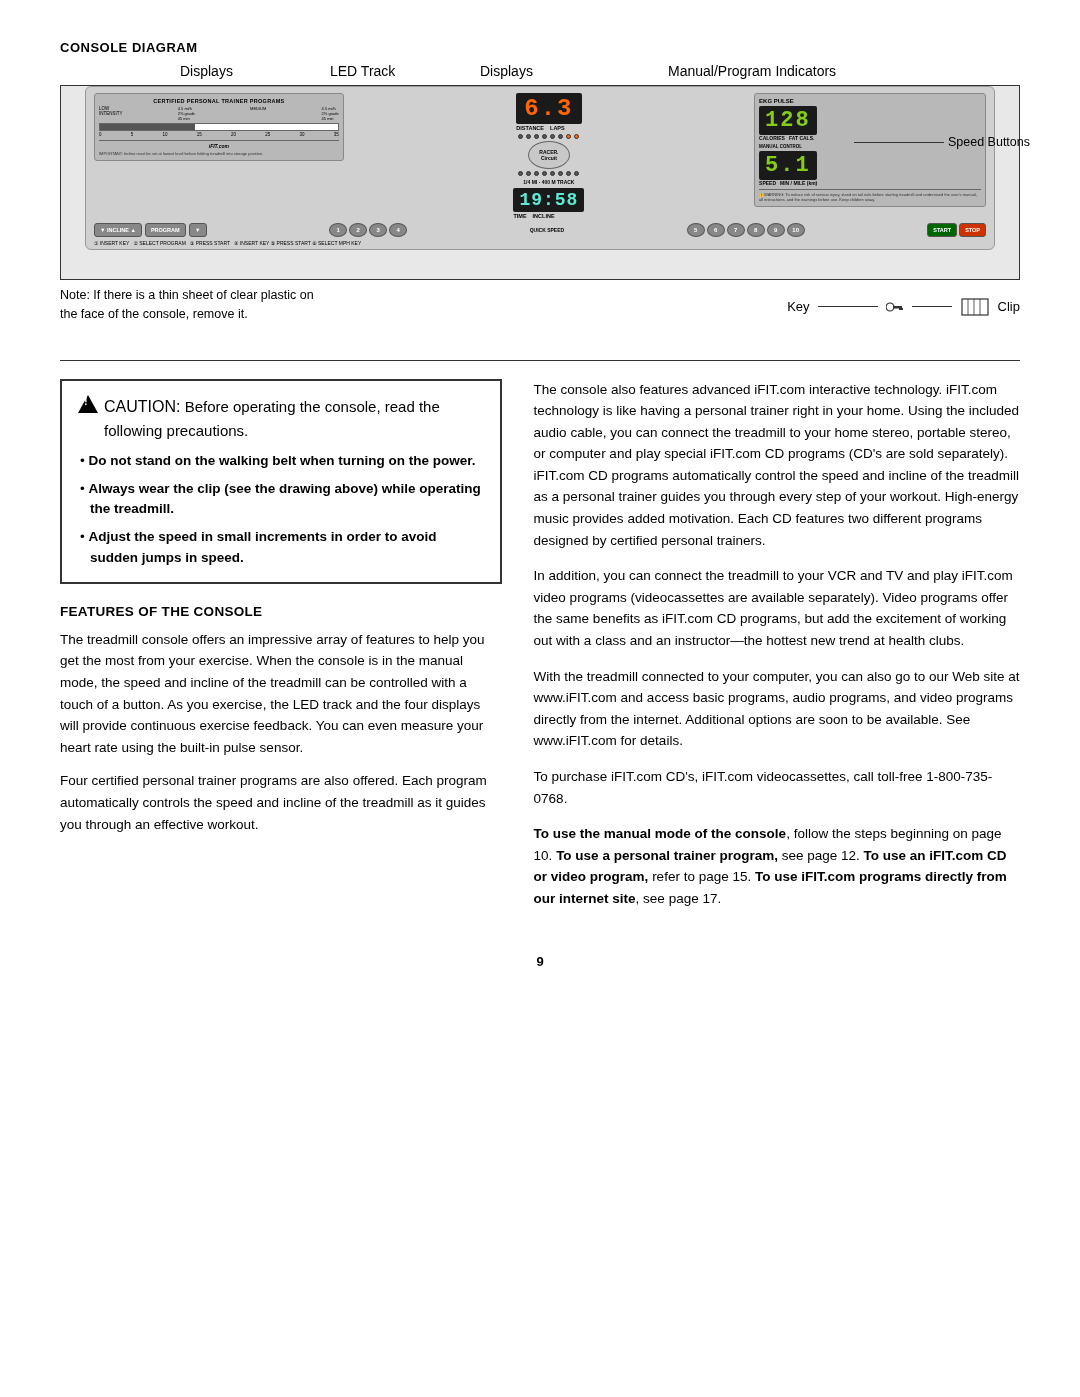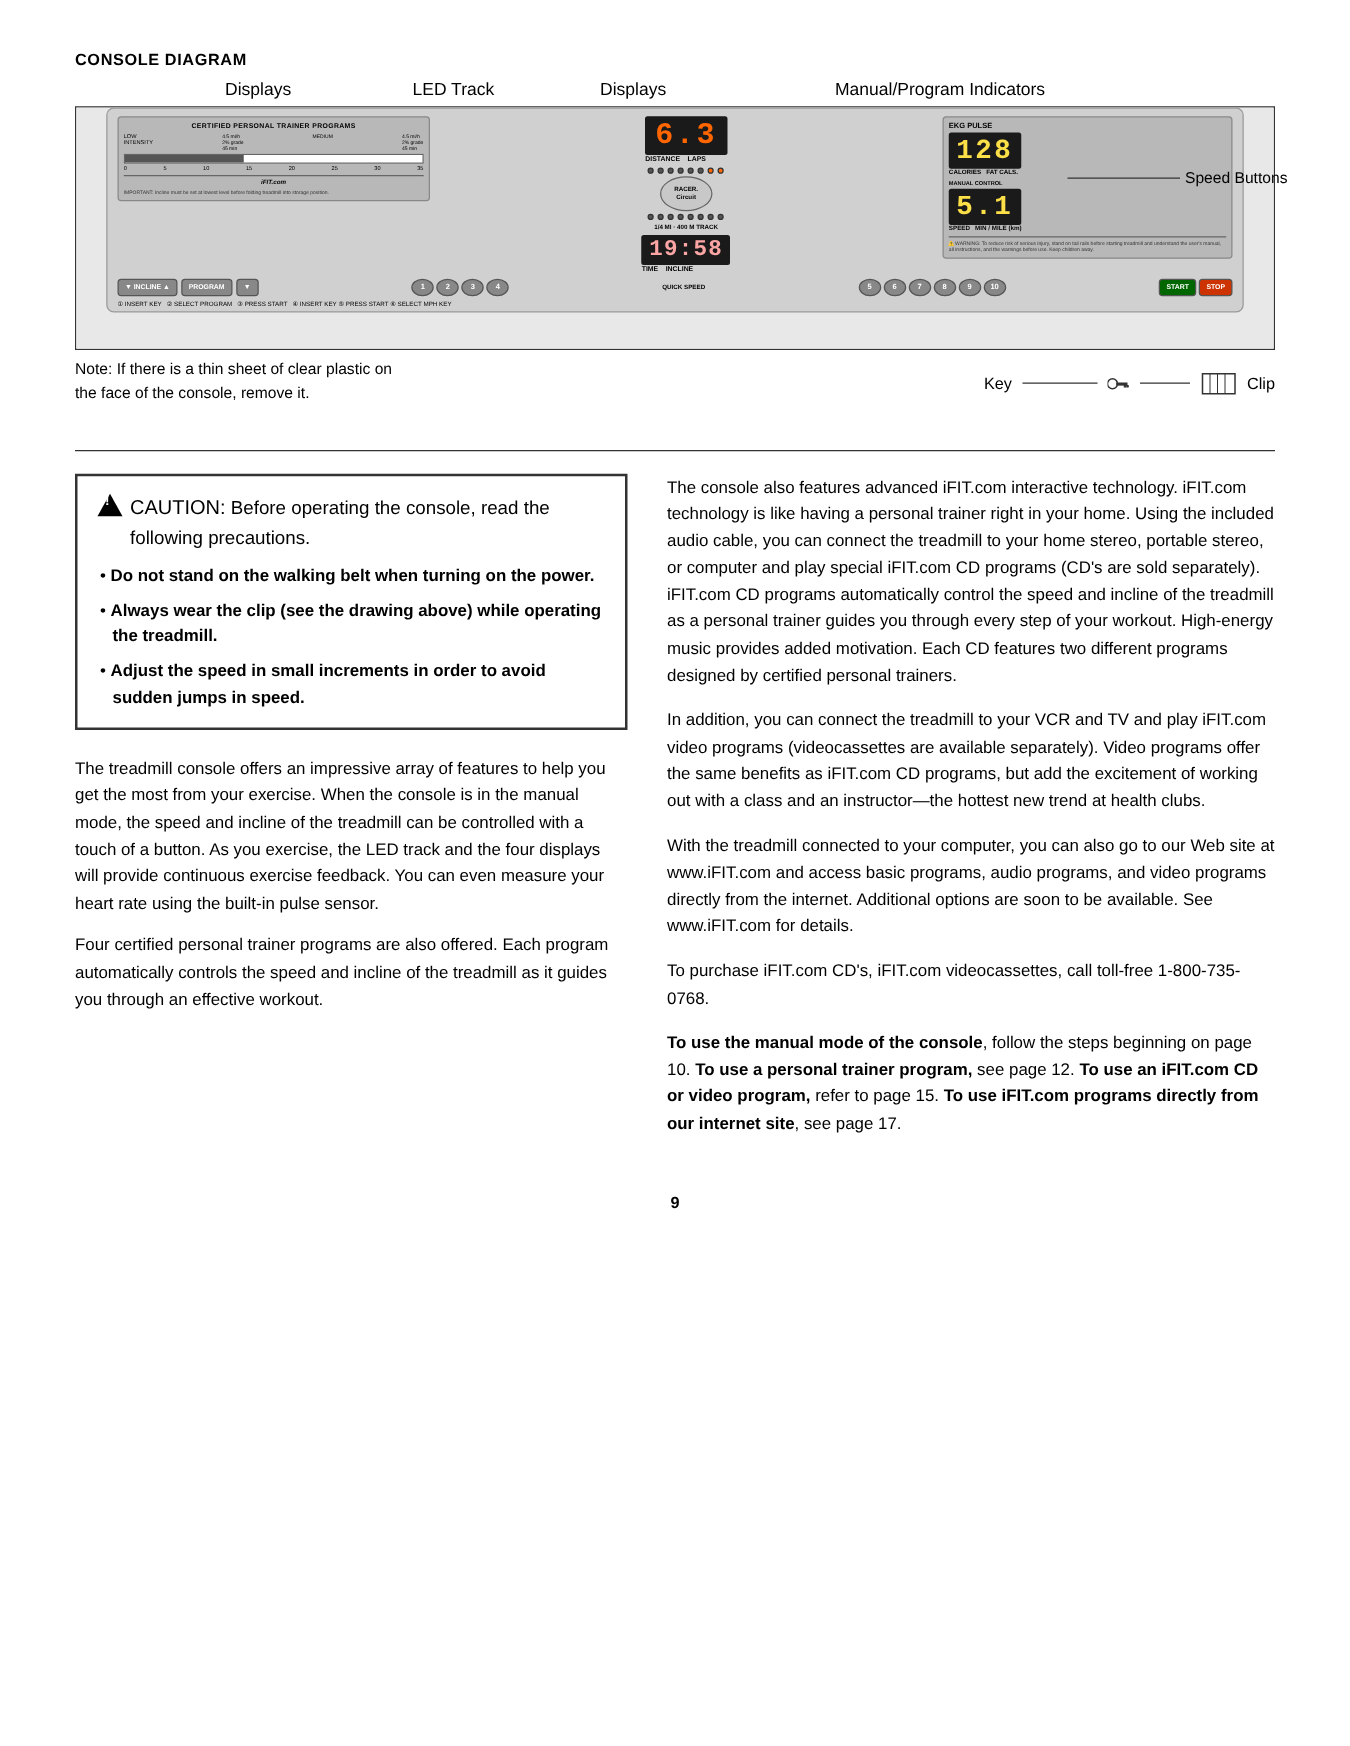--- a/index.html
+++ b/index.html
@@ -109,21 +109,21 @@
       color: #ff6600;
       padding: 2px 8px;
       border-radius: 2px;
       letter-spacing: 2px;
     }
     .display-number-medium {
       font-size: 18px;
       font-weight: bold;
       font-family: 'Courier New', monospace;
       background: #1a1a1a;
-      color: #fca5a5;
+      color: #5eead4;
       padding: 2px 6px;
       border-radius: 2px;
       letter-spacing: 1px;
     }
     .panel-right {
       width: 26%;
       background: #b8b8b8;
       border: 1px solid #888;
       border-radius: 3px;
       padding: 4px;
@@ -132,21 +132,21 @@
     .ekg-label {
       font-size: 6px;
       font-weight: bold;
       margin-bottom: 2px;
     }
     .display-number-right {
       font-size: 22px;
       font-weight: bold;
       font-family: 'Courier New', monospace;
       background: #1a1a1a;
-      color: #fde047;
+      color: #84cc16;
       padding: 2px 6px;
       border-radius: 2px;
       letter-spacing: 2px;
       display: inline-block;
     }
     .led-dots-row {
       display: flex;
       gap: 3px;
     }
     .led-dot {
@@ -546,20 +546,21 @@
         • <span class="caution-item-bold">Do not stand on the walking belt when turning on the power.</span>
       </div>
       <div class="caution-item">
         • <span class="caution-item-bold">Always wear the clip (see the drawing above) while operating the treadmill.</span>
       </div>
       <div class="caution-item">
         • <span class="caution-item-bold">Adjust the speed in small increments in order to avoid sudden jumps in speed.</span>
       </div>
     </div>
 
+    <div class="features-title">FEATURES OF THE CONSOLE</div>
     <div class="features-text">The treadmill console offers an impressive array of features to help you get the most from your exercise. When the console is in the manual mode, the speed and incline of the treadmill can be controlled with a touch of a button. As you exercise, the LED track and the four displays will provide continuous exercise feedback. You can even measure your heart rate using the built-in pulse sensor.</div>
     <div class="features-text">Four certified personal trainer programs are also offered. Each program automatically controls the speed and incline of the treadmill as it guides you through an effective workout.</div>
   </div>
 
   <div class="right-col">
     <div class="right-text">The console also features advanced iFIT.com interactive technology. iFIT.com technology is like having a personal trainer right in your home. Using the included audio cable, you can connect the treadmill to your home stereo, portable stereo, or computer and play special iFIT.com CD programs (CD's are sold separately). iFIT.com CD programs automatically control the speed and incline of the treadmill as a personal trainer guides you through every step of your workout. High-energy music provides added motivation. Each CD features two different programs designed by certified personal trainers.</div>
     <div class="right-text">In addition, you can connect the treadmill to your VCR and TV and play iFIT.com video programs (videocassettes are available separately). Video programs offer the same benefits as iFIT.com CD programs, but add the excitement of working out with a class and an instructor—the hottest new trend at health clubs.</div>
     <div class="right-text">With the treadmill connected to your computer, you can also go to our Web site at www.iFIT.com and access basic programs, audio programs, and video programs directly from the internet. Additional options are soon to be available. See www.iFIT.com for details.</div>
     <div class="right-text">To purchase iFIT.com CD's, iFIT.com videocassettes, call toll-free 1-800-735-0768.</div>
     <div class="right-text">

